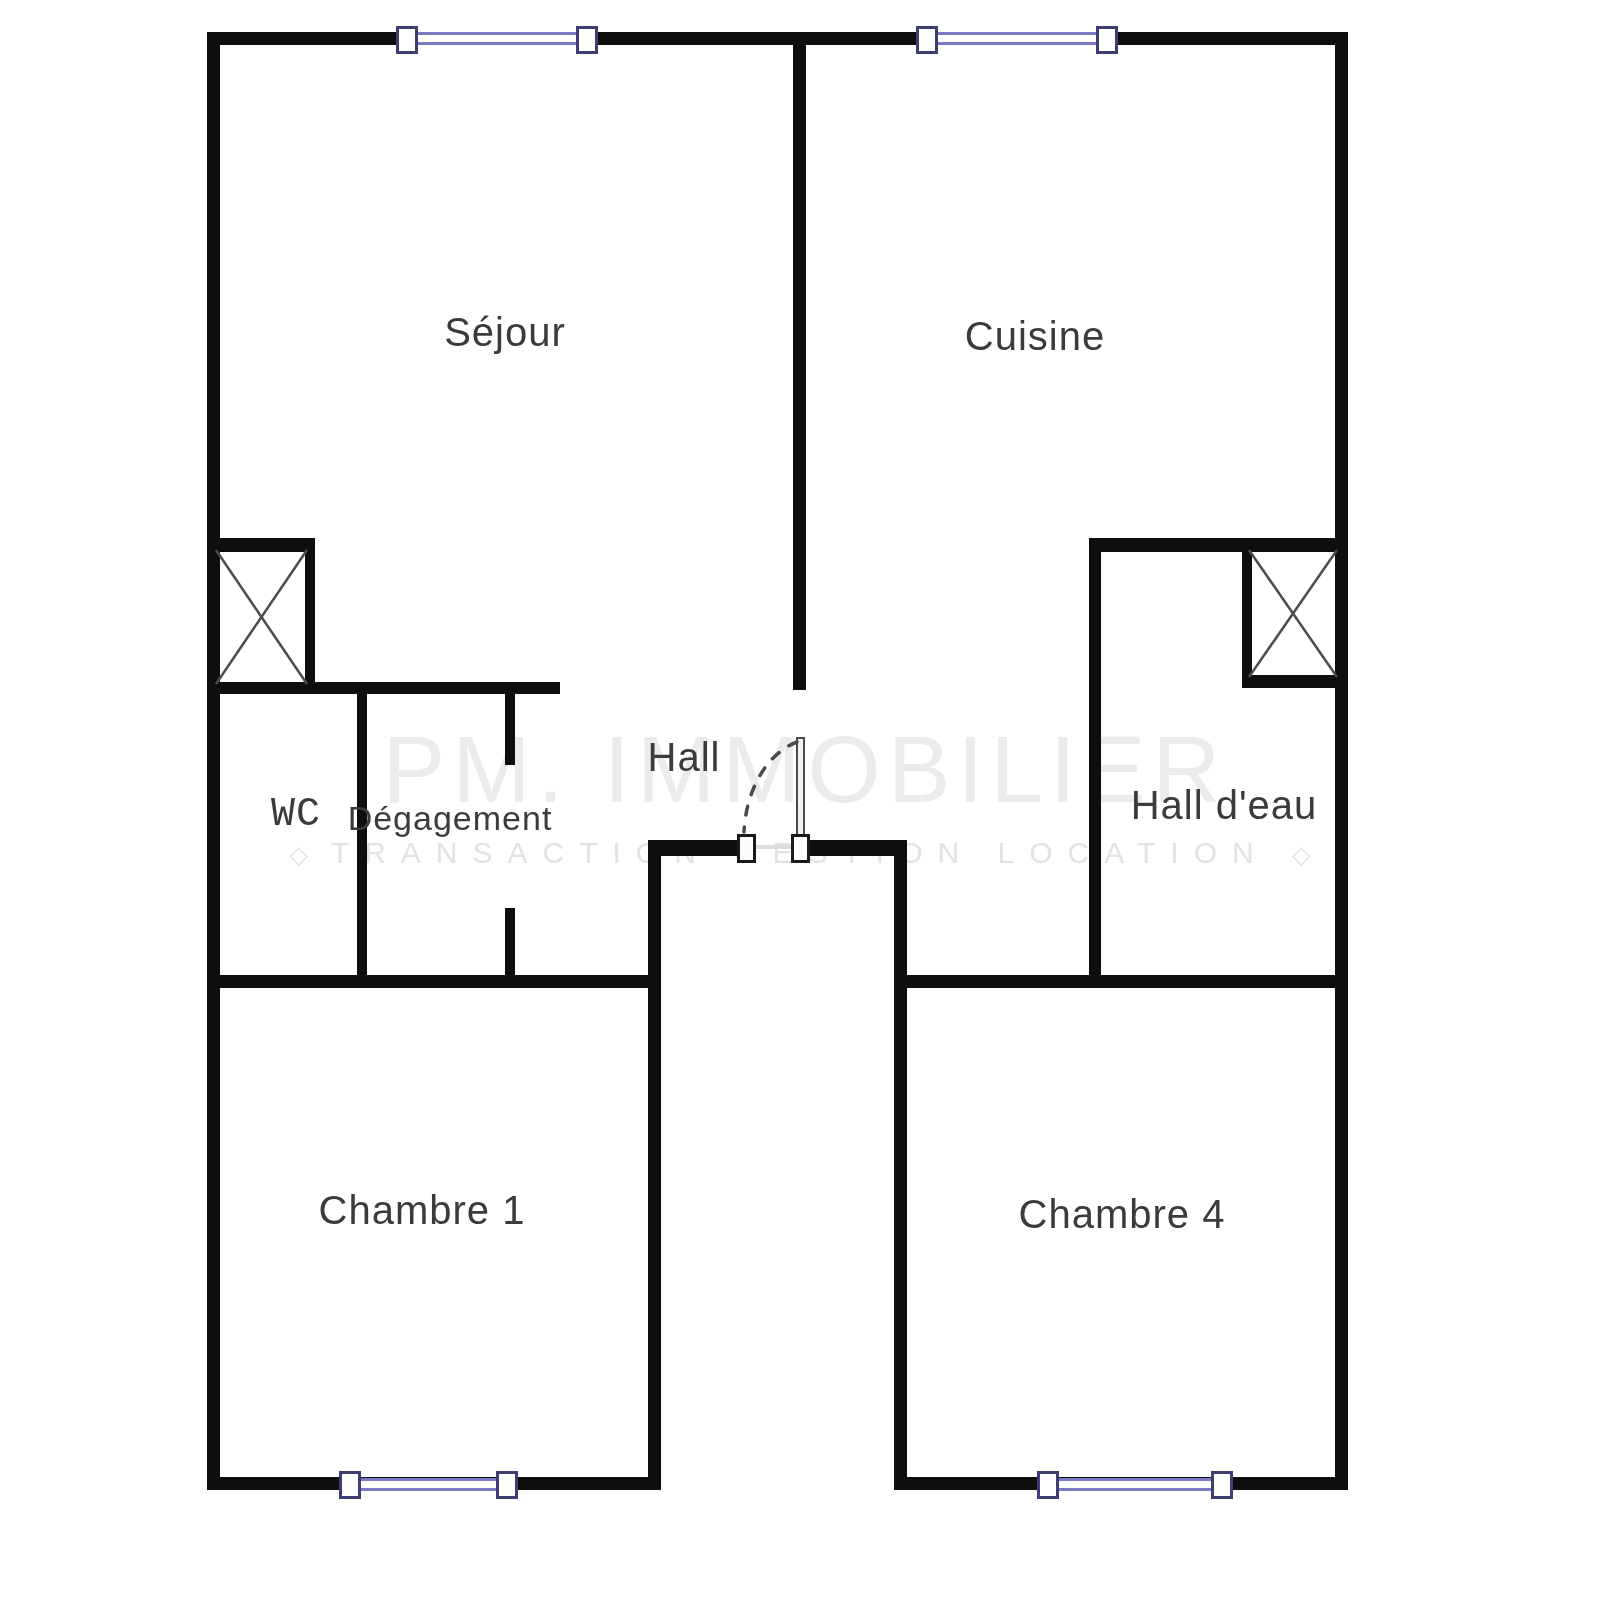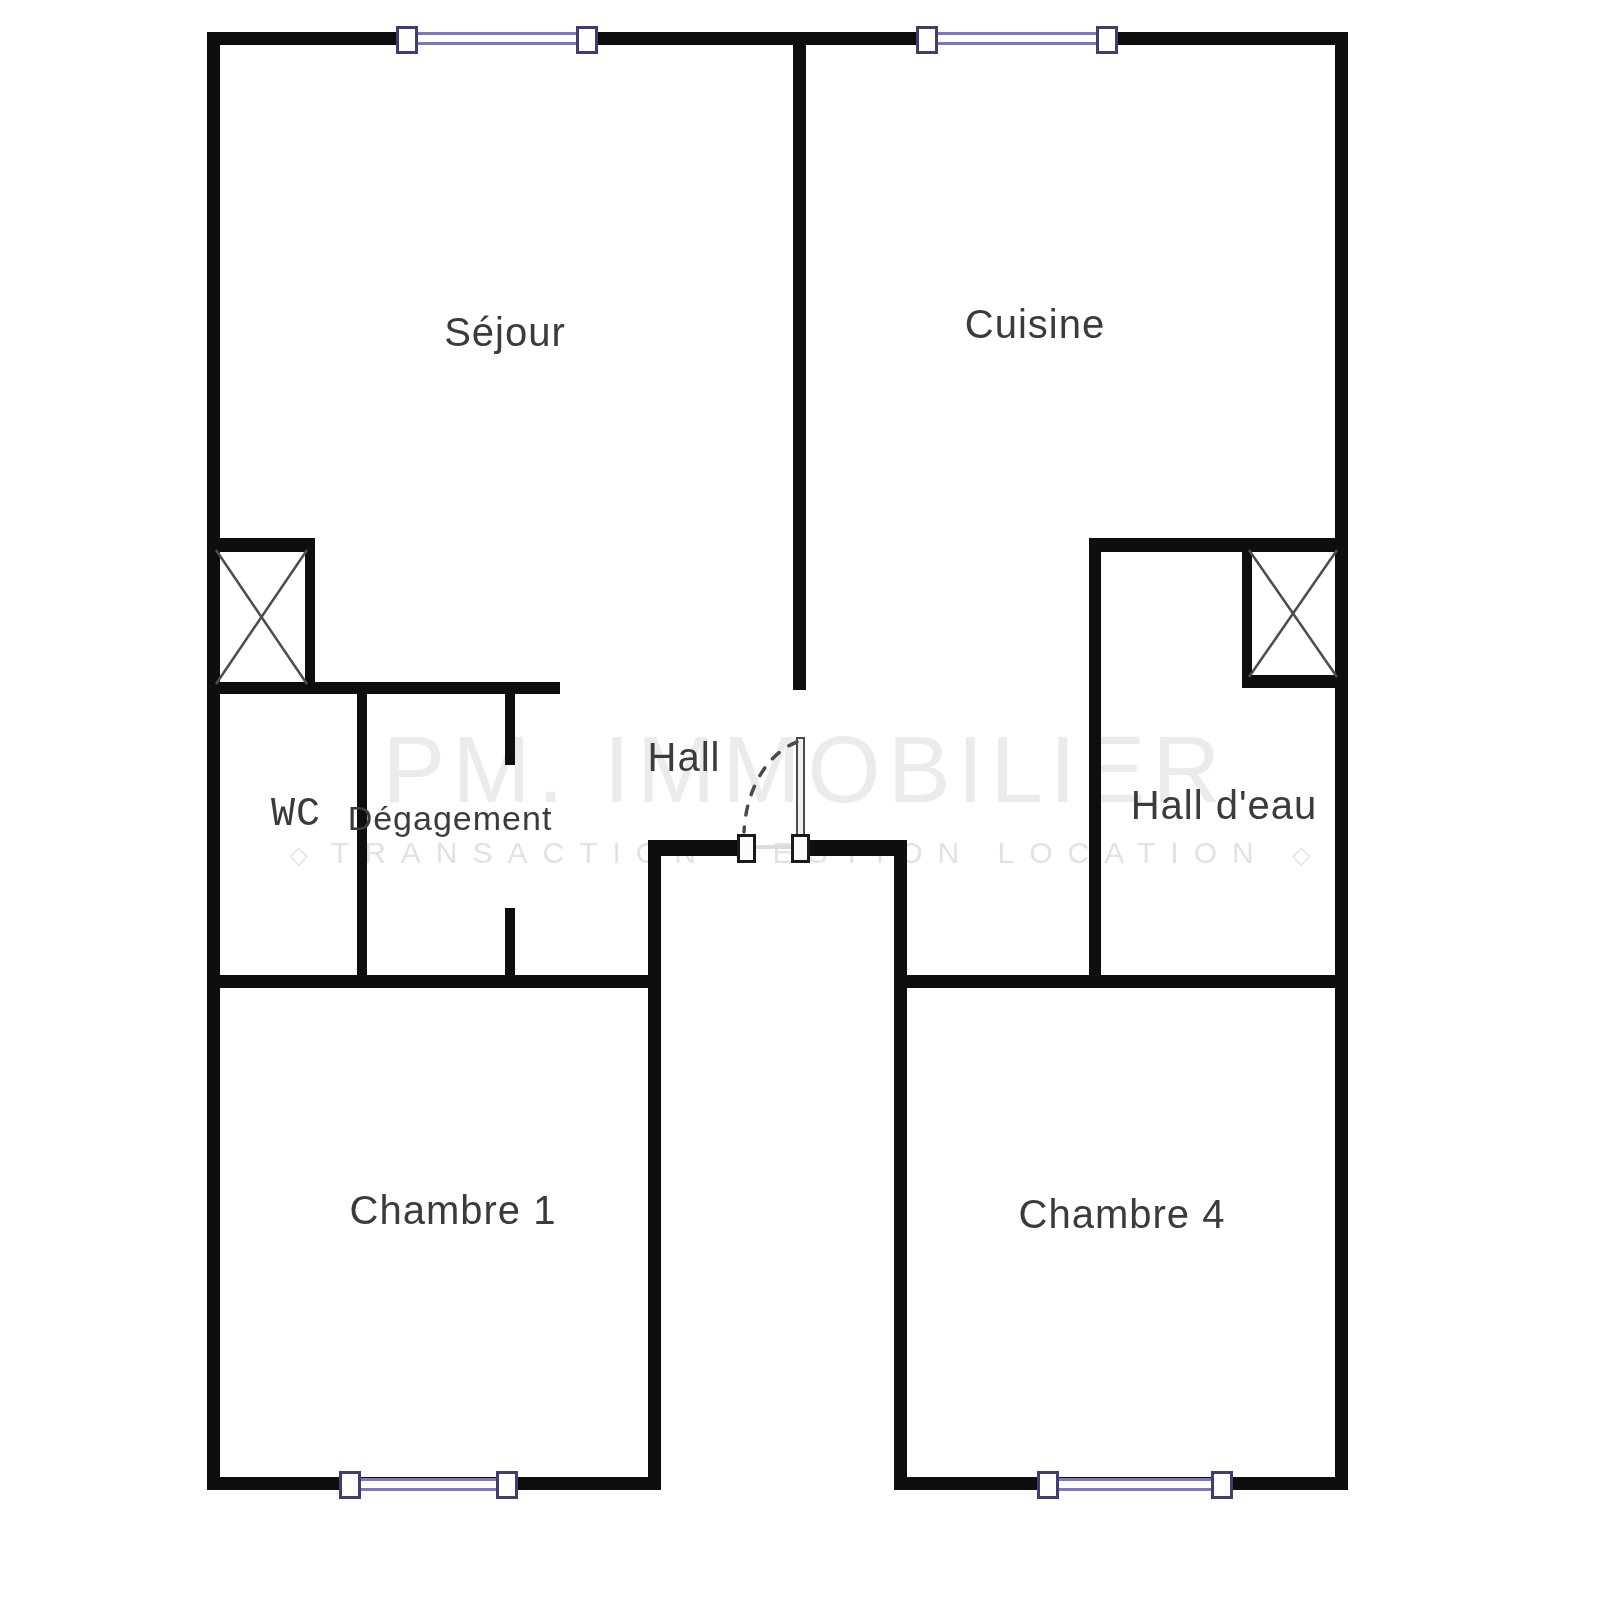--- a/index.html
+++ b/index.html
@@ -114,21 +114,21 @@
       <line x1="307" y1="550" x2="216" y2="684"></line>
     </g>
     <g stroke="#4d4d4d" stroke-width="2.5">
       <line x1="1249" y1="550" x2="1337" y2="677"></line>
       <line x1="1337" y1="550" x2="1249" y2="677"></line>
     </g>
     <path d="M 797 742 A 72 100 0 0 0 744 832" fill="none" stroke="#4a4a4a" stroke-width="3.5" stroke-dasharray="9 12" stroke-linecap="round"></path>
   </svg>
 
   <div class="label" style="left:505px;top:332px;">Séjour</div>
-  <div class="label" style="left:1035px;top:324px;">Cuisine</div>
+  <div class="label" style="left:1035px;top:336px;">Cuisine</div>
   <div class="label" style="left:296px;top:814px;font-family:Liberation Mono, monospace;">WC</div>
   <div class="label small" style="left:450px;top:818px;">Dégagement</div>
   <div class="label" style="left:684px;top:757px;">Hall</div>
   <div class="label" style="left:1224px;top:805px;">Hall d'eau</div>
-  <div class="label" style="left:453px;top:1210px;text-align:right;">Chambre 1</div>
+  <div class="label" style="left:422px;top:1210px;text-align:right;">Chambre 1</div>
   <div class="label" style="left:1122px;top:1214px;">Chambre 4</div>
 
 </div>
 
 </body></html>

